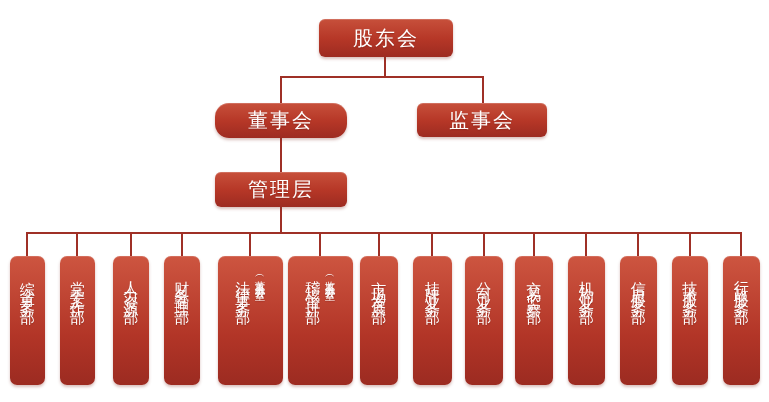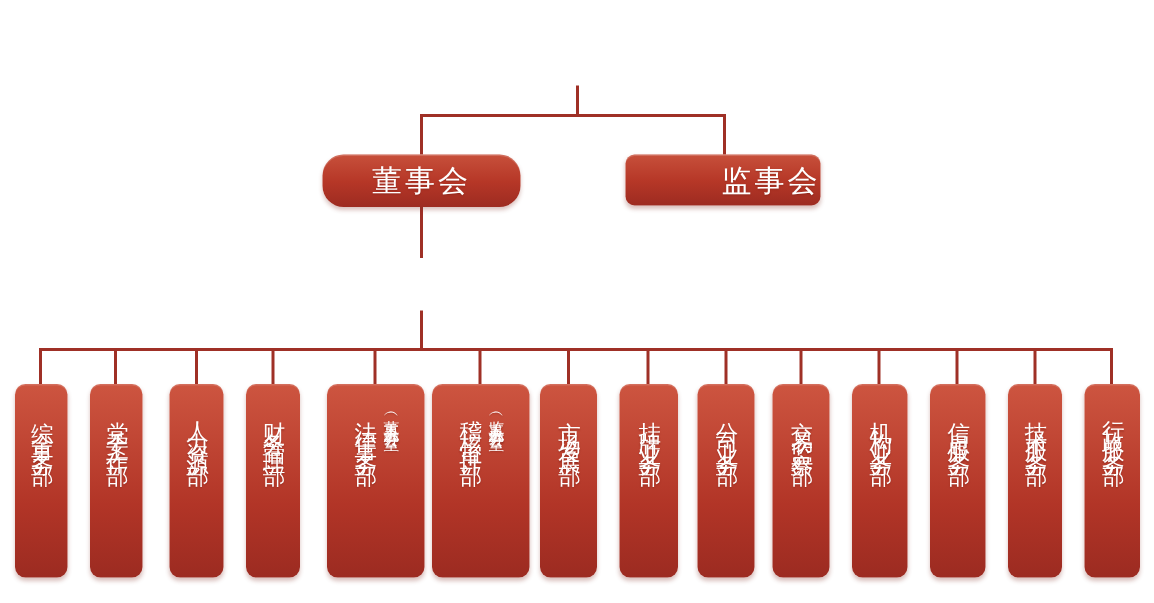--- a/index.html
+++ b/index.html
@@ -79,29 +79,35 @@
     <line x1="379" y1="232" x2="379" y2="256"></line>
     <line x1="432" y1="232" x2="432" y2="256"></line>
     <line x1="484" y1="232" x2="484" y2="256"></line>
     <line x1="534" y1="232" x2="534" y2="256"></line>
     <line x1="586" y1="232" x2="586" y2="256"></line>
     <line x1="638" y1="232" x2="638" y2="256"></line>
     <line x1="690" y1="232" x2="690" y2="256"></line>
     <line x1="741" y1="232" x2="741" y2="256"></line>
   </svg>
 
+  <div class="hnode" style="left:319px;top:19px;width:134px;height:38px;">
+    <span>股东会</span>
+  </div>
 
   <div class="hnode" style="left:215px;top:103px;width:132px;height:35px;border-radius:14px;">
     <span>董事会</span>
   </div>
 
-  <div class="hnode" style="left:417px;top:103px;width:130px;height:34px;justify-content:flex-end;">
+  <div class="hnode" style="left:417px;top:103px;width:130px;height:34px;">
     <span>监事会</span>
   </div>
 
+  <div class="hnode" style="left:215px;top:172px;width:132px;height:35px;">
+    <span>管理层</span>
+  </div>
 
   <div class="dept" style="left:10px;width:35px;">
     <span class="vtext">综合事务部</span>
   </div>
   <div class="dept" style="left:60px;width:35px;">
     <span class="vtext">党委工作部</span>
   </div>
   <div class="dept" style="left:113px;width:36px;">
     <span class="vtext">人力资源部</span>
   </div>

